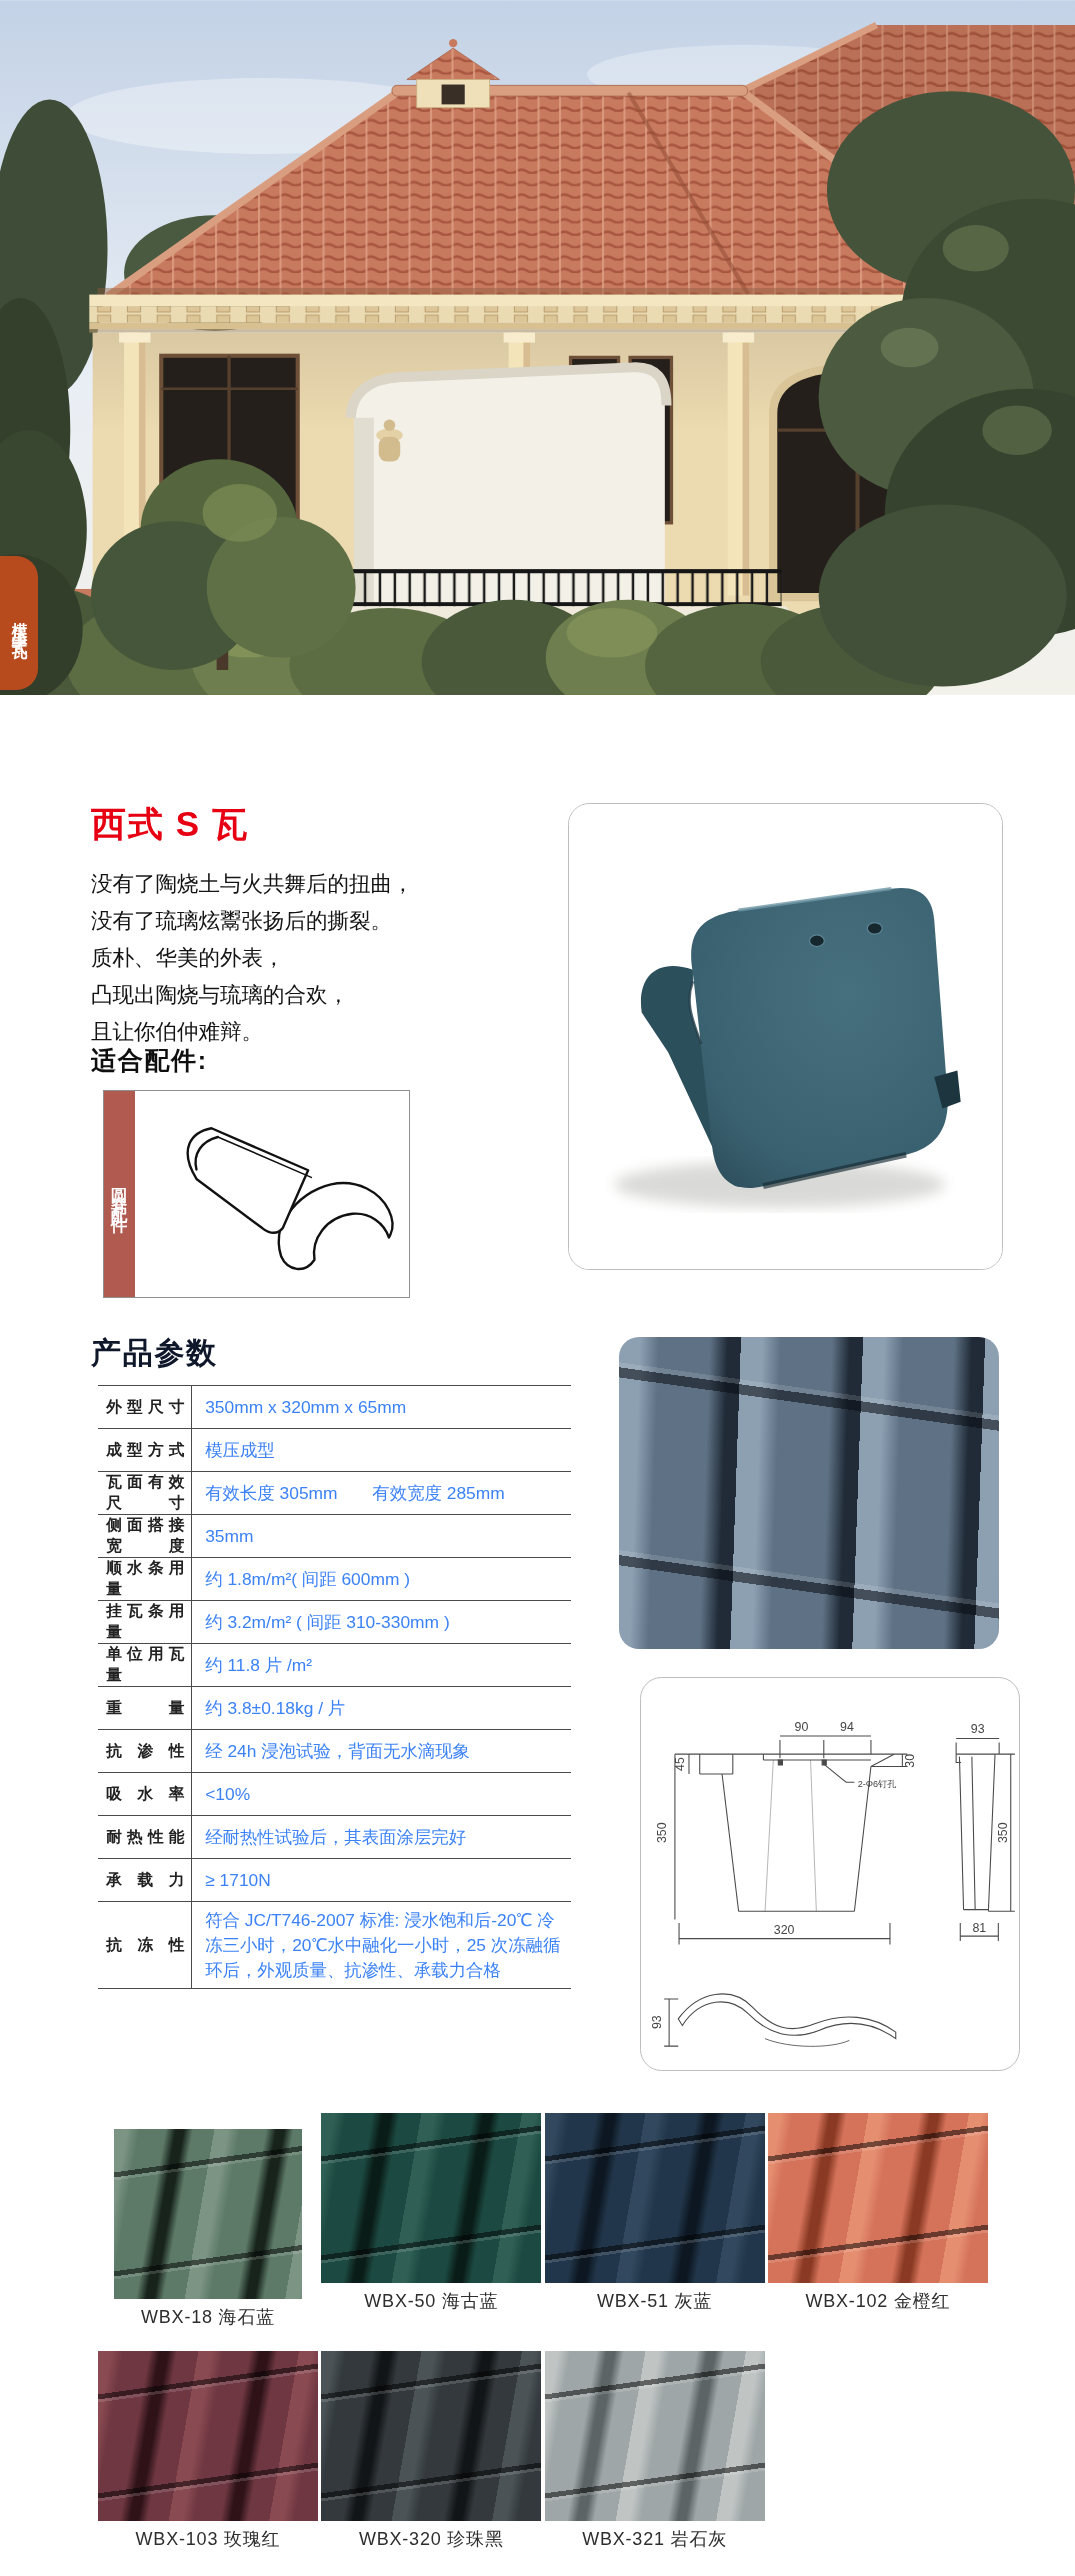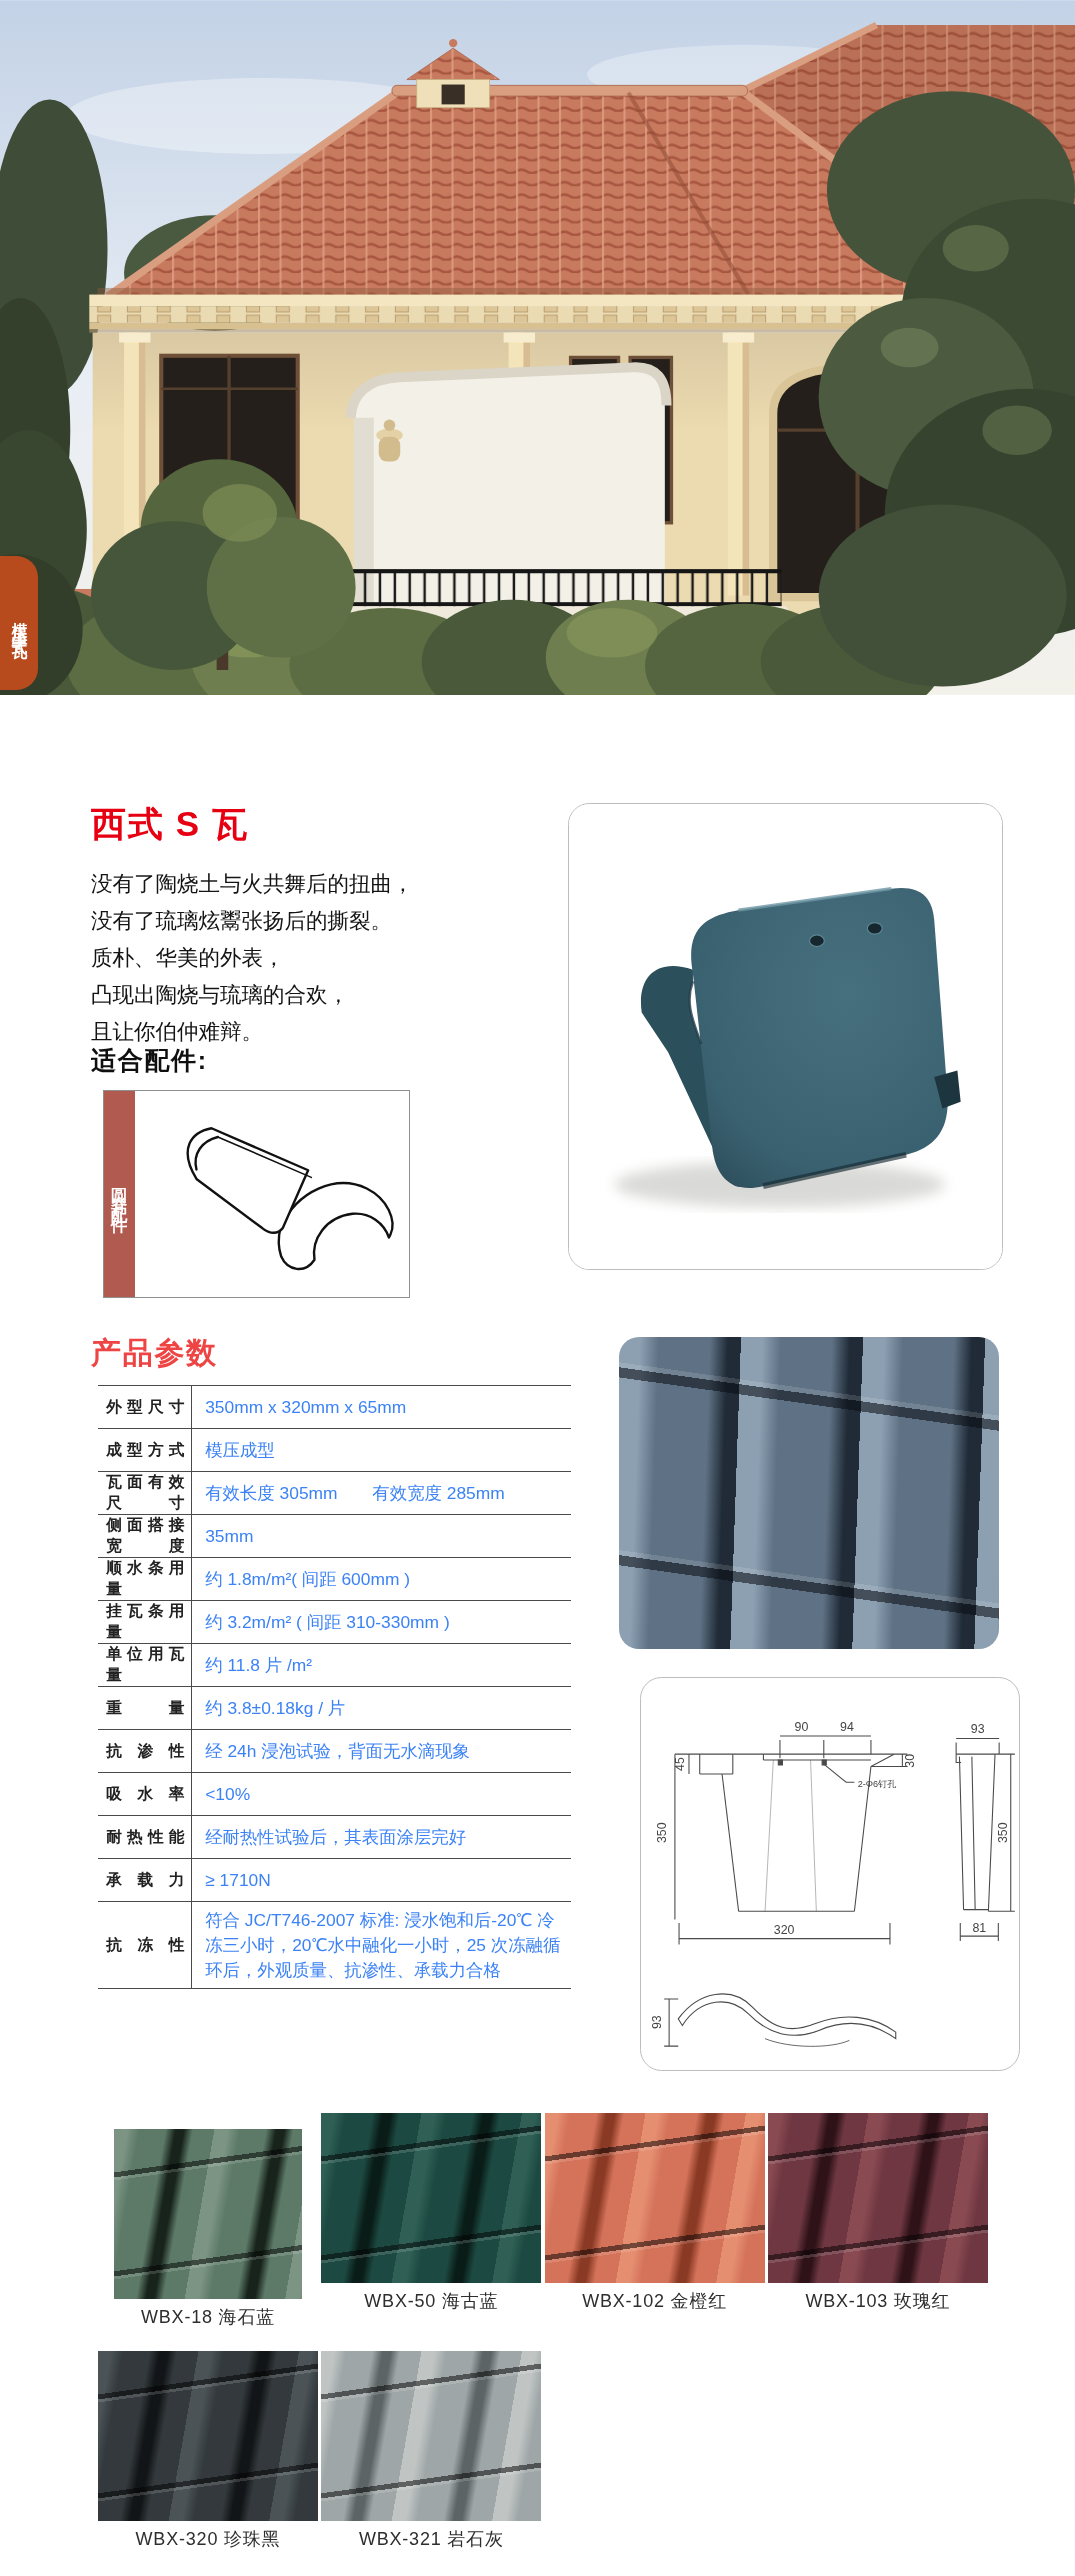--- a/index.html
+++ b/index.html
@@ -27,21 +27,21 @@
   .fit-art{flex:1;display:flex;align-items:center;justify-content:center;}
   
   .panel{box-sizing:border-box;border:0.8px solid #bdbdbd;border-radius:21.5px;background:#fff;overflow:hidden;}
   .photo-tile{left:568px;top:803px;width:435px;height:467px;}
   .photo-roof{left:619px;top:1337px;width:380px;height:312px;border:none;border-radius:20px;
     background-image:
       repeating-linear-gradient(8deg, rgba(255,255,255,0) 0 83px, rgba(8,12,18,.55) 83px 93px, rgba(255,255,255,.12) 93px 98px, rgba(255,255,255,0) 98px 186px),
       repeating-linear-gradient(92deg, #8da0b2 0 21.5px, #5f7285 40px 91px, #202b37 109px 122px);}
   .drawing{left:640px;top:1677px;width:380px;height:394px;}
   
-  .params-heading{left:91px;top:1333px;font-size:30px;font-weight:bold;color:#ef4444;letter-spacing:1.7px;}
+  .params-heading{left:91px;top:1333px;font-size:30px;font-weight:bold;color:#0f172a;letter-spacing:1.7px;}
   .params-table{left:98px;top:1385px;width:473px;border-top:0.8px solid #4a4a4a;box-sizing:border-box;}
   .prow{display:flex;min-height:42px;border-bottom:0.8px solid #4a4a4a;align-items:stretch;}
   .prow.tall{min-height:86px;}
   .plabel{width:94px;border-right:0.8px solid #4a4a4a;display:flex;align-items:center;box-sizing:border-box;}
   .plabel span{display:block;width:100%;padding:0 6.6px 0 8.3px;font-size:15.7px;font-weight:bold;color:#222;
                text-align:justify;text-align-last:justify;box-sizing:border-box;}
   .pvalue{flex:1;display:flex;align-items:center;padding:5px 5px 5px 13.2px;font-size:17.4px;color:#3b82f6;
           line-height:25px;box-sizing:border-box;}
   
   .swatches{left:98px;top:2113px;width:893px;display:grid;grid-template-columns:repeat(4,220px);
@@ -395,20 +395,24 @@
 
   <div class="abs swatches">
     <figure class="swatch" style="margin: 16px; --base: #5d7a68; --light: #7c9483; --dark: #17231b;">
         <div class="img"></div>
         <figcaption class="cap">WBX-18 海石蓝</figcaption>
       </figure>
     <figure class="swatch" style="margin: 0px; --base: #1c4a42; --light: #2f5f55; --dark: #0a1c17;">
         <div class="img"></div>
         <figcaption class="cap">WBX-50 海古蓝</figcaption>
       </figure>
+    <figure class="swatch" style="margin: 0px; --base: #21364a; --light: #31485e; --dark: #0d1722;">
+        <div class="img"></div>
+        <figcaption class="cap">WBX-51 灰蓝</figcaption>
+      </figure>
     <figure class="swatch" style="margin: 0px; --base: #d4725a; --light: #e58e70; --dark: #8a3a24;">
         <div class="img"></div>
         <figcaption class="cap">WBX-102 金橙红</figcaption>
       </figure>
     <figure class="swatch" style="margin: 0px; --base: #6e3741; --light: #8a4a52; --dark: #2e1218;">
         <div class="img"></div>
         <figcaption class="cap">WBX-103 玫瑰红</figcaption>
       </figure>
     <figure class="swatch" style="margin: 0px; --base: #33393c; --light: #4b5357; --dark: #121517;">
         <div class="img"></div>

